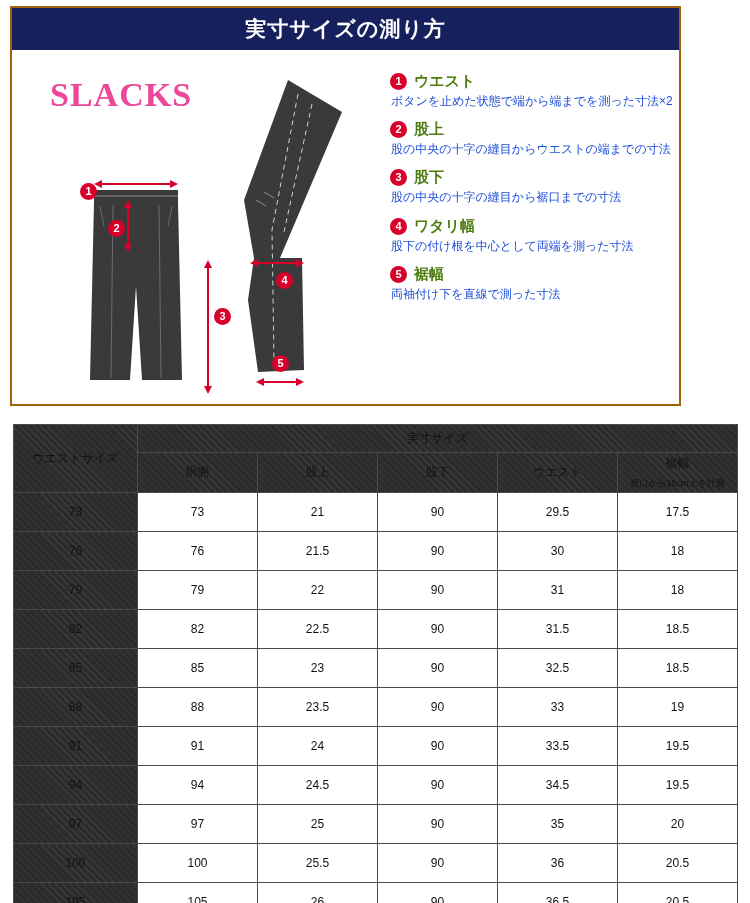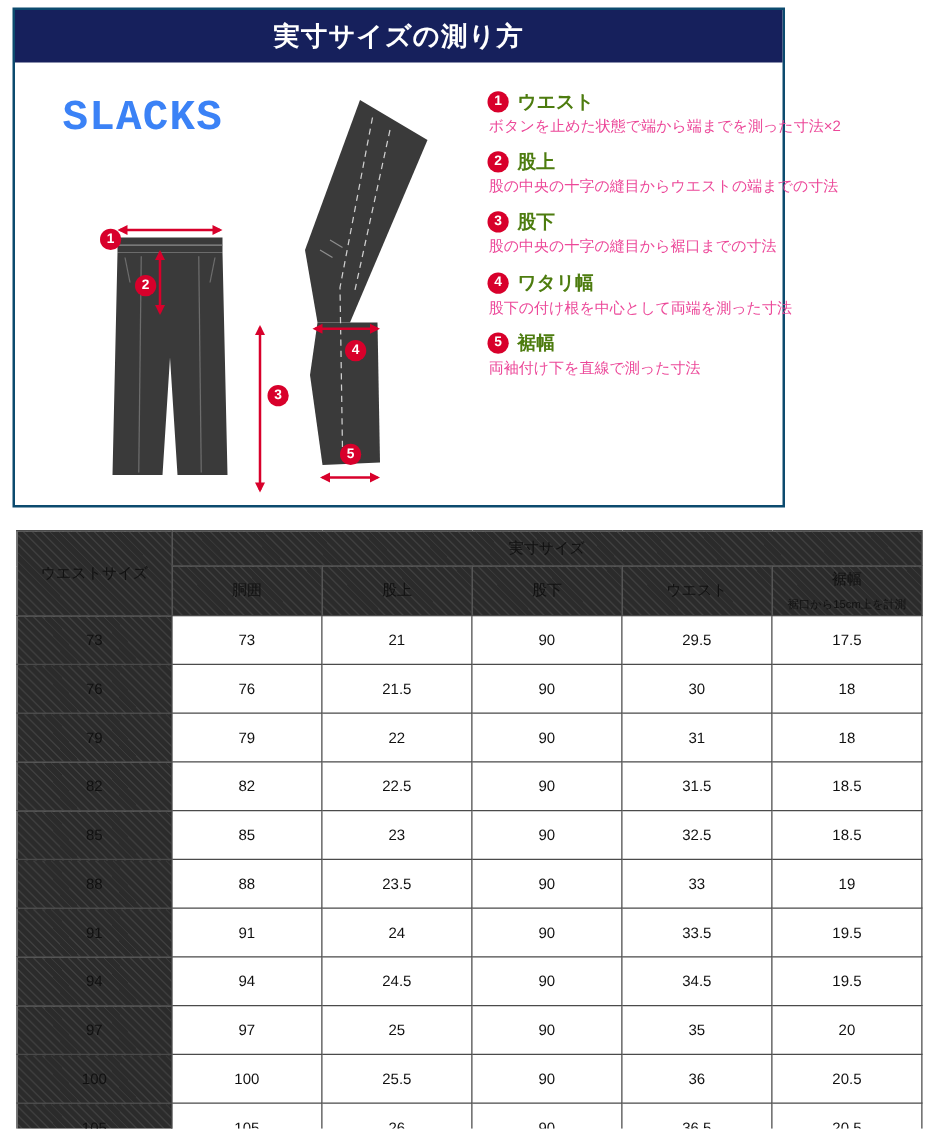--- a/index.html
+++ b/index.html
@@ -13,22 +13,22 @@
     position: relative;
     width: 750px; height: 903px;
     background: #ffffff;
     overflow: hidden;
   }
 
   
   .panel {
     position: absolute;
     left: 10px; top: 6px;
-    width: 618px; height: 400px;
-    border: 2px solid #0c4a6e;
+    width: 671px; height: 400px;
+    border: 2px solid #a16207;
     background: #ffffff;
   }
   .panel-header {
     height: 42px;
     background: #16205c;
     color: #ffffff;
     display: flex;
     align-items: center;
     justify-content: center;
     font-size: 21px;
@@ -44,23 +44,23 @@
   .illus {
     position: absolute;
     left: 0; top: 0;
     width: 370px; height: 354px;
   }
   .slacks-title {
     position: absolute;
     left: 38px; top: 26px;
     font-size: 34px;
     font-weight: bold;
-    color: #3b82f6;
+    color: #ec4899;
     letter-spacing: 1px;
-    font-family: Liberation Mono, monospace;
+    font-family: Liberation Serif, serif;
   }
 
   svg.fig { position: absolute; left: 0; top: 0; }
 
   
   .cnum {
     position: absolute;
     width: 17px; height: 17px;
     border-radius: 50%;
     background: #d8002b;
@@ -94,21 +94,21 @@
     line-height: 17px;
     text-align: center;
     flex: 0 0 auto;
   }
   .legend-title {
     color: #4d7c0f;
     font-size: 15px;
     font-weight: bold;
   }
   .legend-desc {
-    color: #ec4899;
+    color: #1d4ed8;
     font-size: 12px;
     line-height: 1.35;
     padding-left: 1px;
   }
 
   
   .tbl-wrap {
     position: absolute;
     left: 13px; top: 424px;
     width: 724px;

